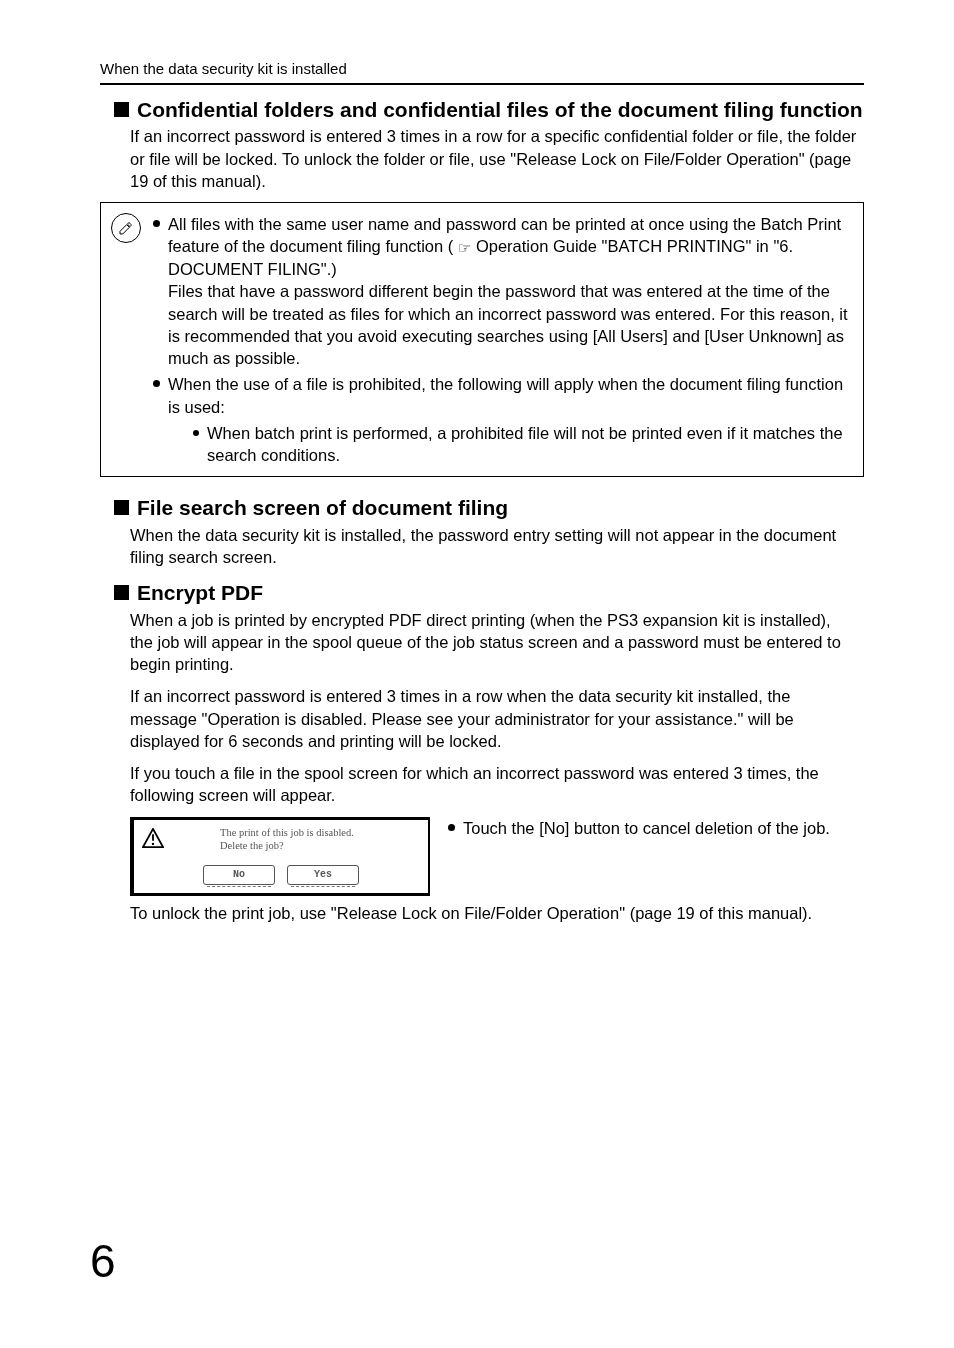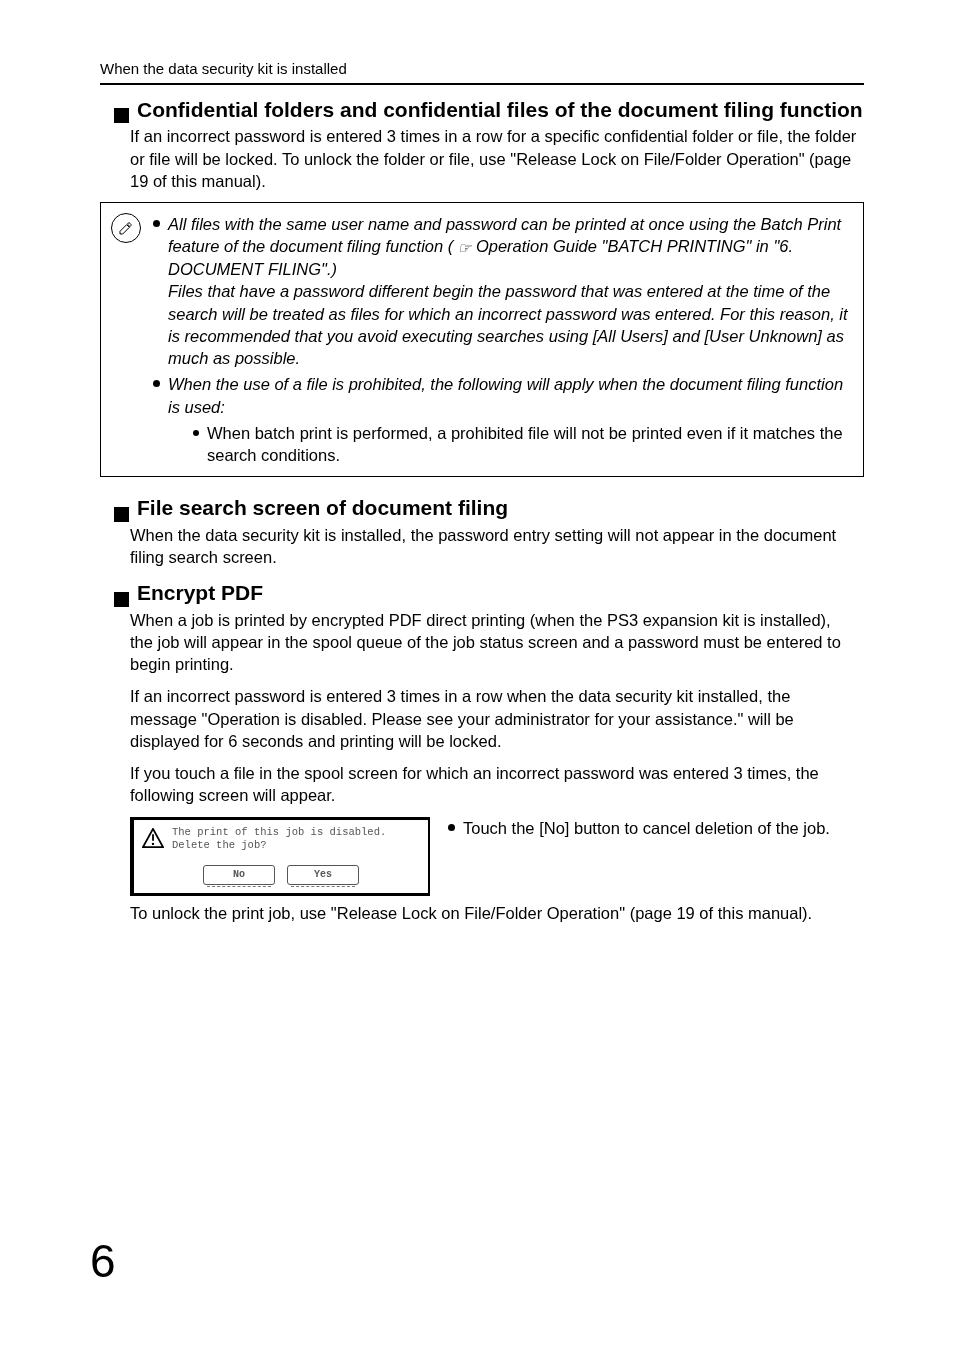--- a/index.html
+++ b/index.html
@@ -22,21 +22,21 @@
     color: #000;
     margin-bottom: 6px;
   }
   .rule {
     border: none;
     border-top: 2px solid #000;
     margin: 0 0 10px 0;
   }
   .section-heading {
     display: flex;
-    align-items: flex-end;
+    align-items: flex-start;
     margin: 12px 0 2px 0;
     padding-left: 14px;
   }
   .section-heading .sq {
     width: 15px;
     height: 15px;
     background: #000;
     margin-right: 8px;
     margin-top: 5px;
     flex: 0 0 auto;
@@ -73,21 +73,20 @@
   }
   .note-content {
     flex: 1;
     font-size: 16.5px;
     line-height: 1.35;
   }
   .note-content .bullet {
     display: flex;
     align-items: flex-start;
     margin-bottom: 4px;
-    font-style: italic;
   }
   .note-content .bullet .dot {
     width: 7px;
     height: 7px;
     background: #000;
     border-radius: 50%;
     margin-right: 8px;
     margin-top: 7px;
     flex: 0 0 auto;
   }
@@ -133,24 +132,25 @@
     align-items: flex-start;
     gap: 8px;
   }
   .warn-icon {
     width: 22px;
     height: 20px;
     flex: 0 0 auto;
     margin-top: 2px;
   }
   .dialog-msg {
-    font-family: Liberation Mono, monospace;
+    font-family: Liberation Serif, serif;
     font-size: 10.5px;
     color: #555;
     line-height: 1.3;
+    margin-left: 48px;
   }
   .dialog-buttons {
     display: flex;
     justify-content: center;
     gap: 12px;
     margin-top: 12px;
   }
   .dialog-btn {
     width: 70px;
     height: 18px;

